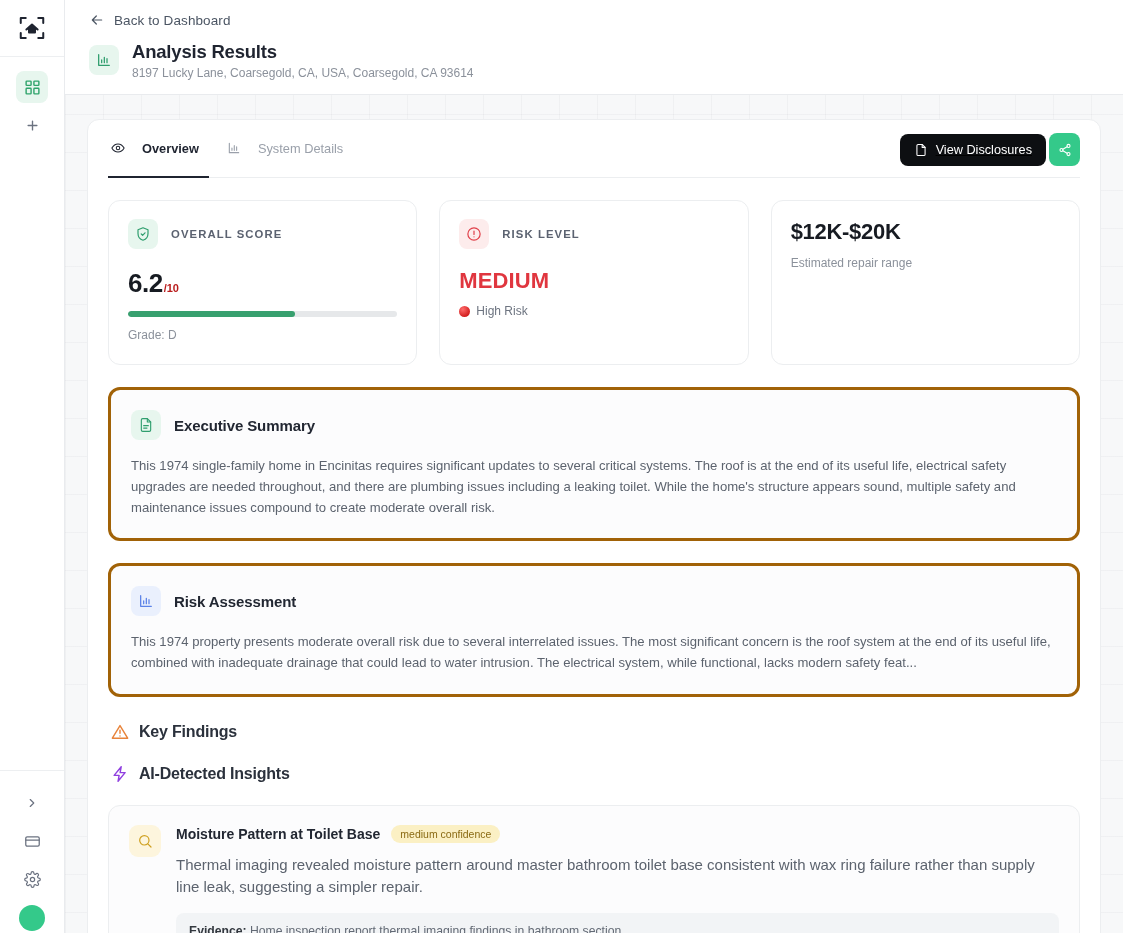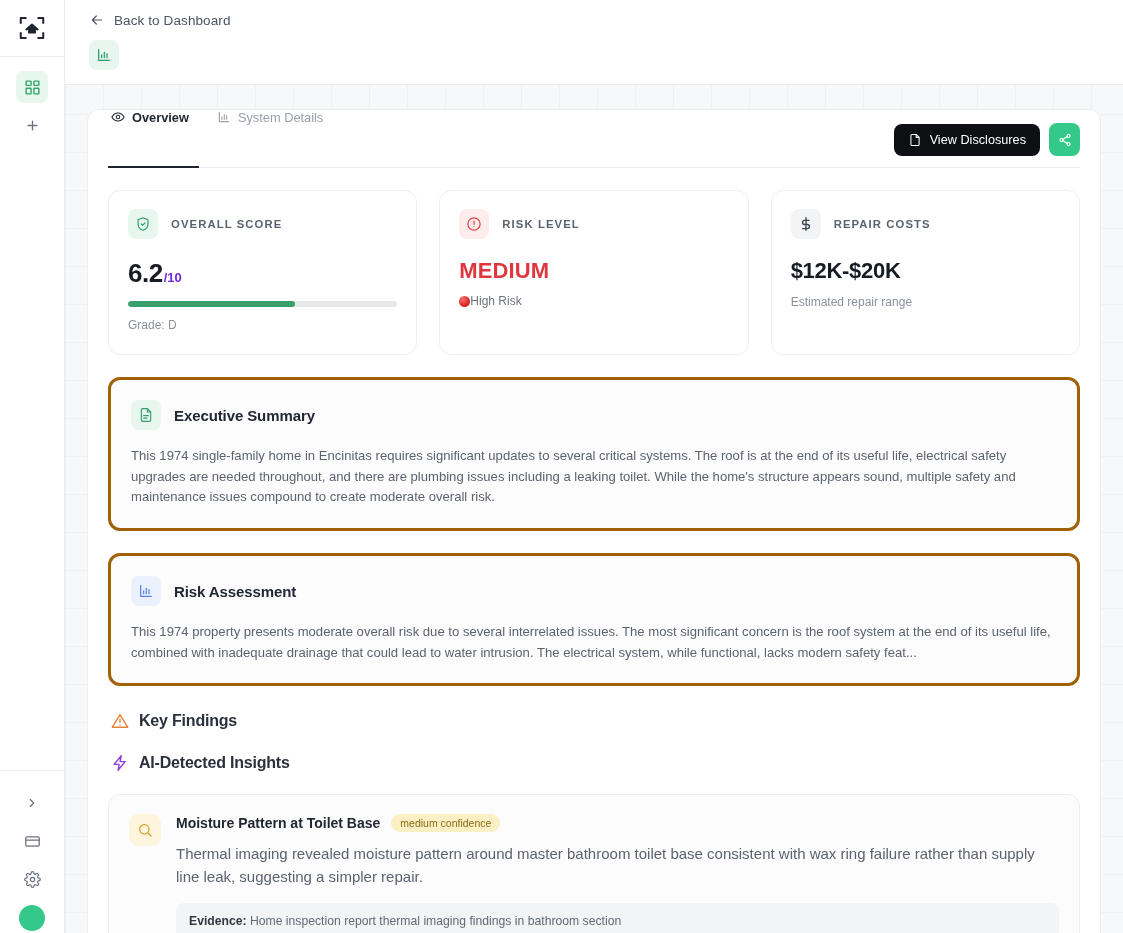--- a/index.html
+++ b/index.html
@@ -92,30 +92,30 @@
   }
 
   
   .tabbar {
     display: flex; align-items: flex-end; justify-content: space-between;
     border-bottom: 1px solid #eceef0;
     height: 58px;
   }
   .tabs { display: flex; align-items: stretch; gap: 6px; height: 100%; }
   .tab {
-    display: flex; gap: 7px;
+    display: flex; align-items: center; gap: 17px;
     font-size: 12.8px; color: #9aa0aa; cursor: pointer;
     padding: 0 10px 0 3px; position: relative;
     border-bottom: 2px solid transparent;
     margin-bottom: -1px;
   }
   .tab + .tab { padding-left: 12px; }
   .tab.active { color: #1f2430; font-weight: 600; border-bottom-color: #1f2430; }
   .tab svg { flex: 0 0 auto; }
-  .tab-actions { display: flex; align-items: center; gap: 9px; padding-bottom: 11px; }
+  .tab-actions { display: flex; align-items: center; gap: 3px; padding-bottom: 11px; text-decoration: underline; }
   .btn-dark {
     display: flex; align-items: center; gap: 8px;
     background: #0d0f12; color: #ffffff;
     font-size: 12.7px; font-weight: 500;
     border: none; border-radius: 8px;
     padding: 9px 14px; cursor: pointer;
     font-family: inherit;
   }
   .btn-share {
     width: 31px; height: 33px; border-radius: 8px;
@@ -140,29 +140,29 @@
   }
   .stat-ico.green { background: #e7f6ee; color: #2f9e6e; }
   .stat-ico.red   { background: #fdecec; color: #e0404a; }
   .stat-ico.gray  { background: #f1f3f5; color: #3b4250; }
   .stat-label {
     font-size: 11.3px; font-weight: 600; letter-spacing: 1.1px;
     color: #5b6270; text-transform: uppercase;
   }
   .score-line { display: flex; align-items: baseline; text-align: center; }
   .score-val { font-size: 26px; font-weight: 700; color: #171b22; letter-spacing: -.5px; }
-  .score-den { font-size: 13px; font-weight: 600; color: #6d28d9; margin-left: 1px; }
+  .score-den { font-size: 11px; font-weight: 600; color: #b91c1c; margin-left: 1px; }
   .progress {
     height: 6px; border-radius: 4px; background: #e6e8ea;
     margin-top: 12px; overflow: hidden;
   }
   .progress > span { display: block; height: 100%; border-radius: 4px; background: #38a06f; }
   .stat-sub { font-size: 12px; color: #8b919b; margin-top: 11px; }
   .risk-val { font-size: 22px; font-weight: 700; color: #e0363f; letter-spacing: .1px; }
-  .risk-sub { display: flex; align-items: center; font-size: 12px; color: #6d7480; margin-top: 10px; }
+  .risk-sub { display: flex; align-items: center; gap: 6px; font-size: 12px; color: #6d7480; margin-top: 10px; }
   .risk-dot {
     width: 11px; height: 11px; border-radius: 50%;
     background: radial-gradient(circle at 35% 30%, #ff6b6b, #d32020 70%);
     flex: 0 0 11px;
   }
   .cost-val { font-size: 22px; font-weight: 700; color: #171b22; letter-spacing: -.3px; }
 
   
   .section-card {
     background: #fcfcfd; border: 3px solid #a16207; border-radius: 12px;
@@ -273,20 +273,24 @@
           <path d="M19 12H5M11 18l-6-6 6-6"></path>
         </svg>
         <span class="label">Back to Dashboard</span>
       </div>
       <div class="title-row">
         <div class="title-icon">
           <svg width="16" height="16" viewBox="0 0 24 24" fill="none" stroke="currentColor" stroke-width="1.9" stroke-linecap="round" stroke-linejoin="round">
             <path d="M4 4v16h16"></path>
               <path d="M8.5 16v-4M12.5 16V8M16.5 16v-6"></path>
           </svg>
+        </div>
+        <div class="title-text">
+          <h1>Analysis Results</h1>
+          <div class="subtitle">8197 Lucky Lane, Coarsegold, CA, USA, Coarsegold, CA 93614</div>
         </div>
       </div>
     </header>
 
     <div class="body-scroll">
       <div class="panel">
 
         <div class="tabbar">
           <div class="tabs">
             <div class="tab active">
@@ -356,29 +360,20 @@
               <div class="stat-label">RISK LEVEL</div>
             </div>
             <div class="risk-val" style="color: rgb(224, 54, 63);">MEDIUM</div>
             <div class="risk-sub">
               <span class="risk-dot"></span>
               <span>High Risk</span>
             </div>
           </div>
 
           <div class="stat-card">
-            <div class="stat-head">
-              <div class="stat-ico gray">
-                <svg width="16" height="16" viewBox="0 0 24 24" fill="none" stroke="currentColor" stroke-width="2" stroke-linecap="round" stroke-linejoin="round">
-                  <path d="M12 2.5v19"></path>
-                    <path d="M16.5 6.6H9.9a3.1 3.1 0 0 0 0 6.2h4.2a3.1 3.1 0 0 1 0 6.2H7"></path>
-                </svg>
-              </div>
-              <div class="stat-label">REPAIR COSTS</div>
-            </div>
             <div class="cost-val">$12K-$20K</div>
             <div class="stat-sub">Estimated repair range</div>
           </div>
         </div>
 
         <div class="section-card">
           <div class="section-head">
             <div class="section-ico green">
               <svg width="16" height="16" viewBox="0 0 24 24" fill="none" stroke="currentColor" stroke-width="1.7" stroke-linecap="round" stroke-linejoin="round">
                 <path d="M14 2.5H7a2 2 0 0 0-2 2v15a2 2 0 0 0 2 2h10a2 2 0 0 0 2-2V7.5z"></path>

